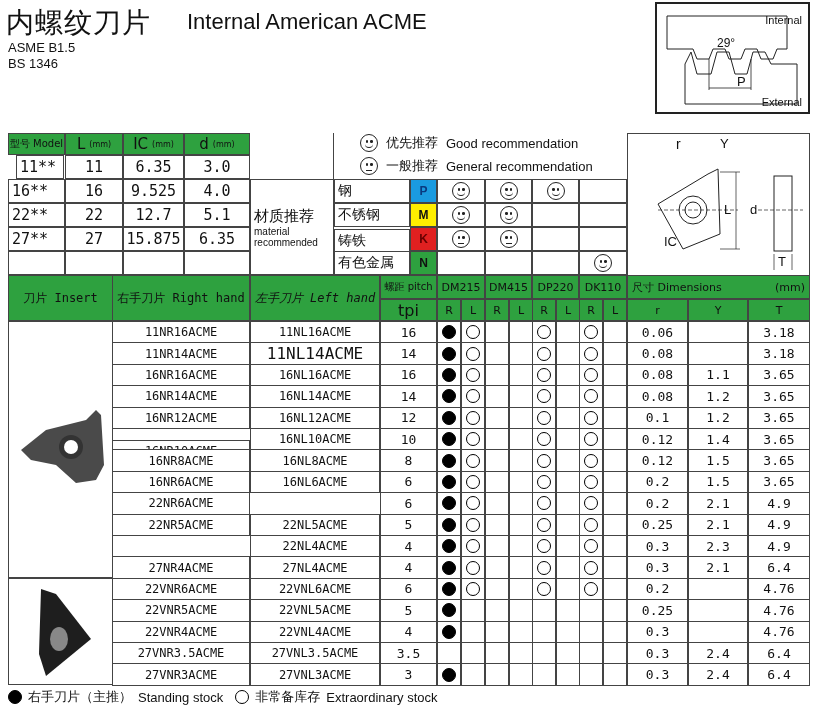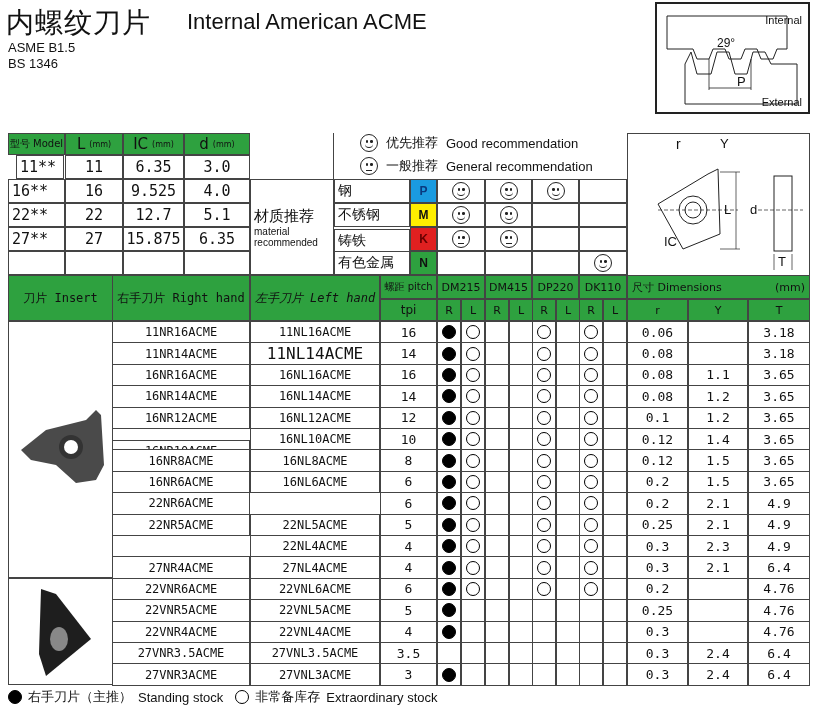--- a/index.html
+++ b/index.html
@@ -183,21 +183,21 @@
   <span class="abs" style="left:122px;top:68px;font-size:13px;">d</span>
   <span class="abs" style="left:36px;top:100px;font-size:13px;">IC</span>
   <span class="abs" style="left:150px;top:120px;font-size:13px;">T</span>
 </div>
 
 <div id="main-header">
     <div class="cell green" style="left:8px;top:275px;width:105px;height:46px;font-size:12px;font-family:'DejaVu Sans Mono',monospace;">刀片 Insert</div>
     <div class="cell green" style="left:112px;top:275px;width:138px;height:46px;font-size:12px;font-family:'DejaVu Sans Mono',monospace;">右手刀片 Right hand</div>
     <div class="cell green" style="left:250px;top:275px;width:130px;height:46px;font-size:12px;font-family:'DejaVu Sans Mono',monospace;font-style:italic;">左手刀片 Left hand</div>
     <div class="cell green" style="left:380px;top:275px;width:57px;height:24px;font-size:10px;">螺距 pitch</div>
-    <div class="cell green" style="left:380px;top:299px;width:57px;height:22px;font-size:12px;">tpi</div>
+    <div class="cell green" style="left:380px;top:299px;width:57px;height:22px;font-size:16px;">tpi</div>
     <div class="cell green" style="left:437px;top:275px;width:48px;height:24px;font-size:11px;">DM215</div>
     <div class="cell green" style="left:485px;top:275px;width:47px;height:24px;font-size:11px;">DM415</div>
     <div class="cell green" style="left:532px;top:275px;width:47px;height:24px;font-size:11px;">DP220</div>
     <div class="cell green" style="left:579px;top:275px;width:48px;height:24px;font-size:11px;">DK110</div>
     <div class="cell green" style="left:437px;top:299px;width:24px;height:22px;font-size:11px;">R</div>
     <div class="cell green" style="left:461px;top:299px;width:24px;height:22px;font-size:11px;">L</div>
     <div class="cell green" style="left:485px;top:299px;width:24px;height:22px;font-size:11px;">R</div>
     <div class="cell green" style="left:509px;top:299px;width:24px;height:22px;font-size:11px;">L</div>
     <div class="cell green" style="left:532px;top:299px;width:24px;height:22px;font-size:11px;">R</div>
     <div class="cell green" style="left:556px;top:299px;width:24px;height:22px;font-size:11px;">L</div>

